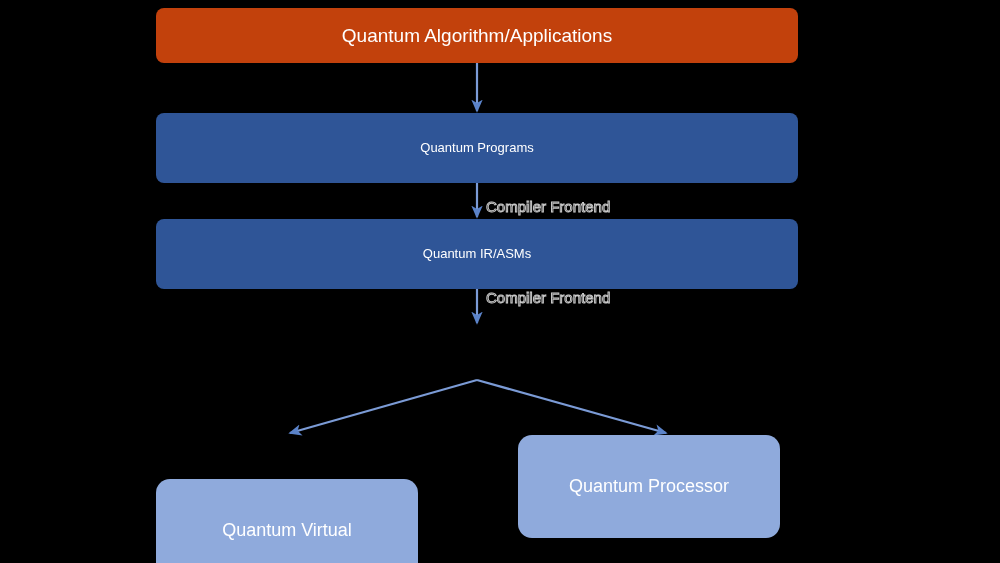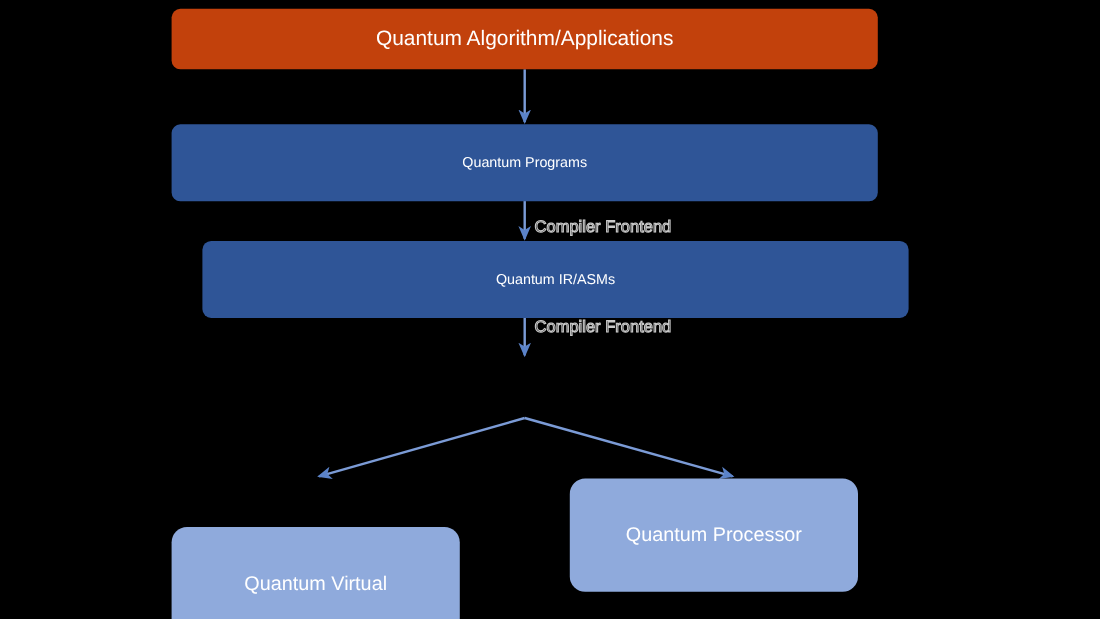--- a/index.html
+++ b/index.html
@@ -38,21 +38,21 @@
   }
   .node-blue {
     left: 156px;
     width: 642px;
     height: 70px;
     background: #2F5597;
     border-radius: 8px;
     font-size: 13px;
   }
   .node-programs { top: 113px; }
-  .node-ir       { top: 219px; margin-left: 28px; }
+  .node-ir       { top: 219px; }
   .node-qisa     { top: 325px; }
   .node-leaf {
     top: 435px;
     width: 262px;
     height: 103px;
     background: #8FAADC;
     border-radius: 14px;
     font-size: 18px;
   }
   .node-vm  { left: 156px; margin-top: 44px; }

